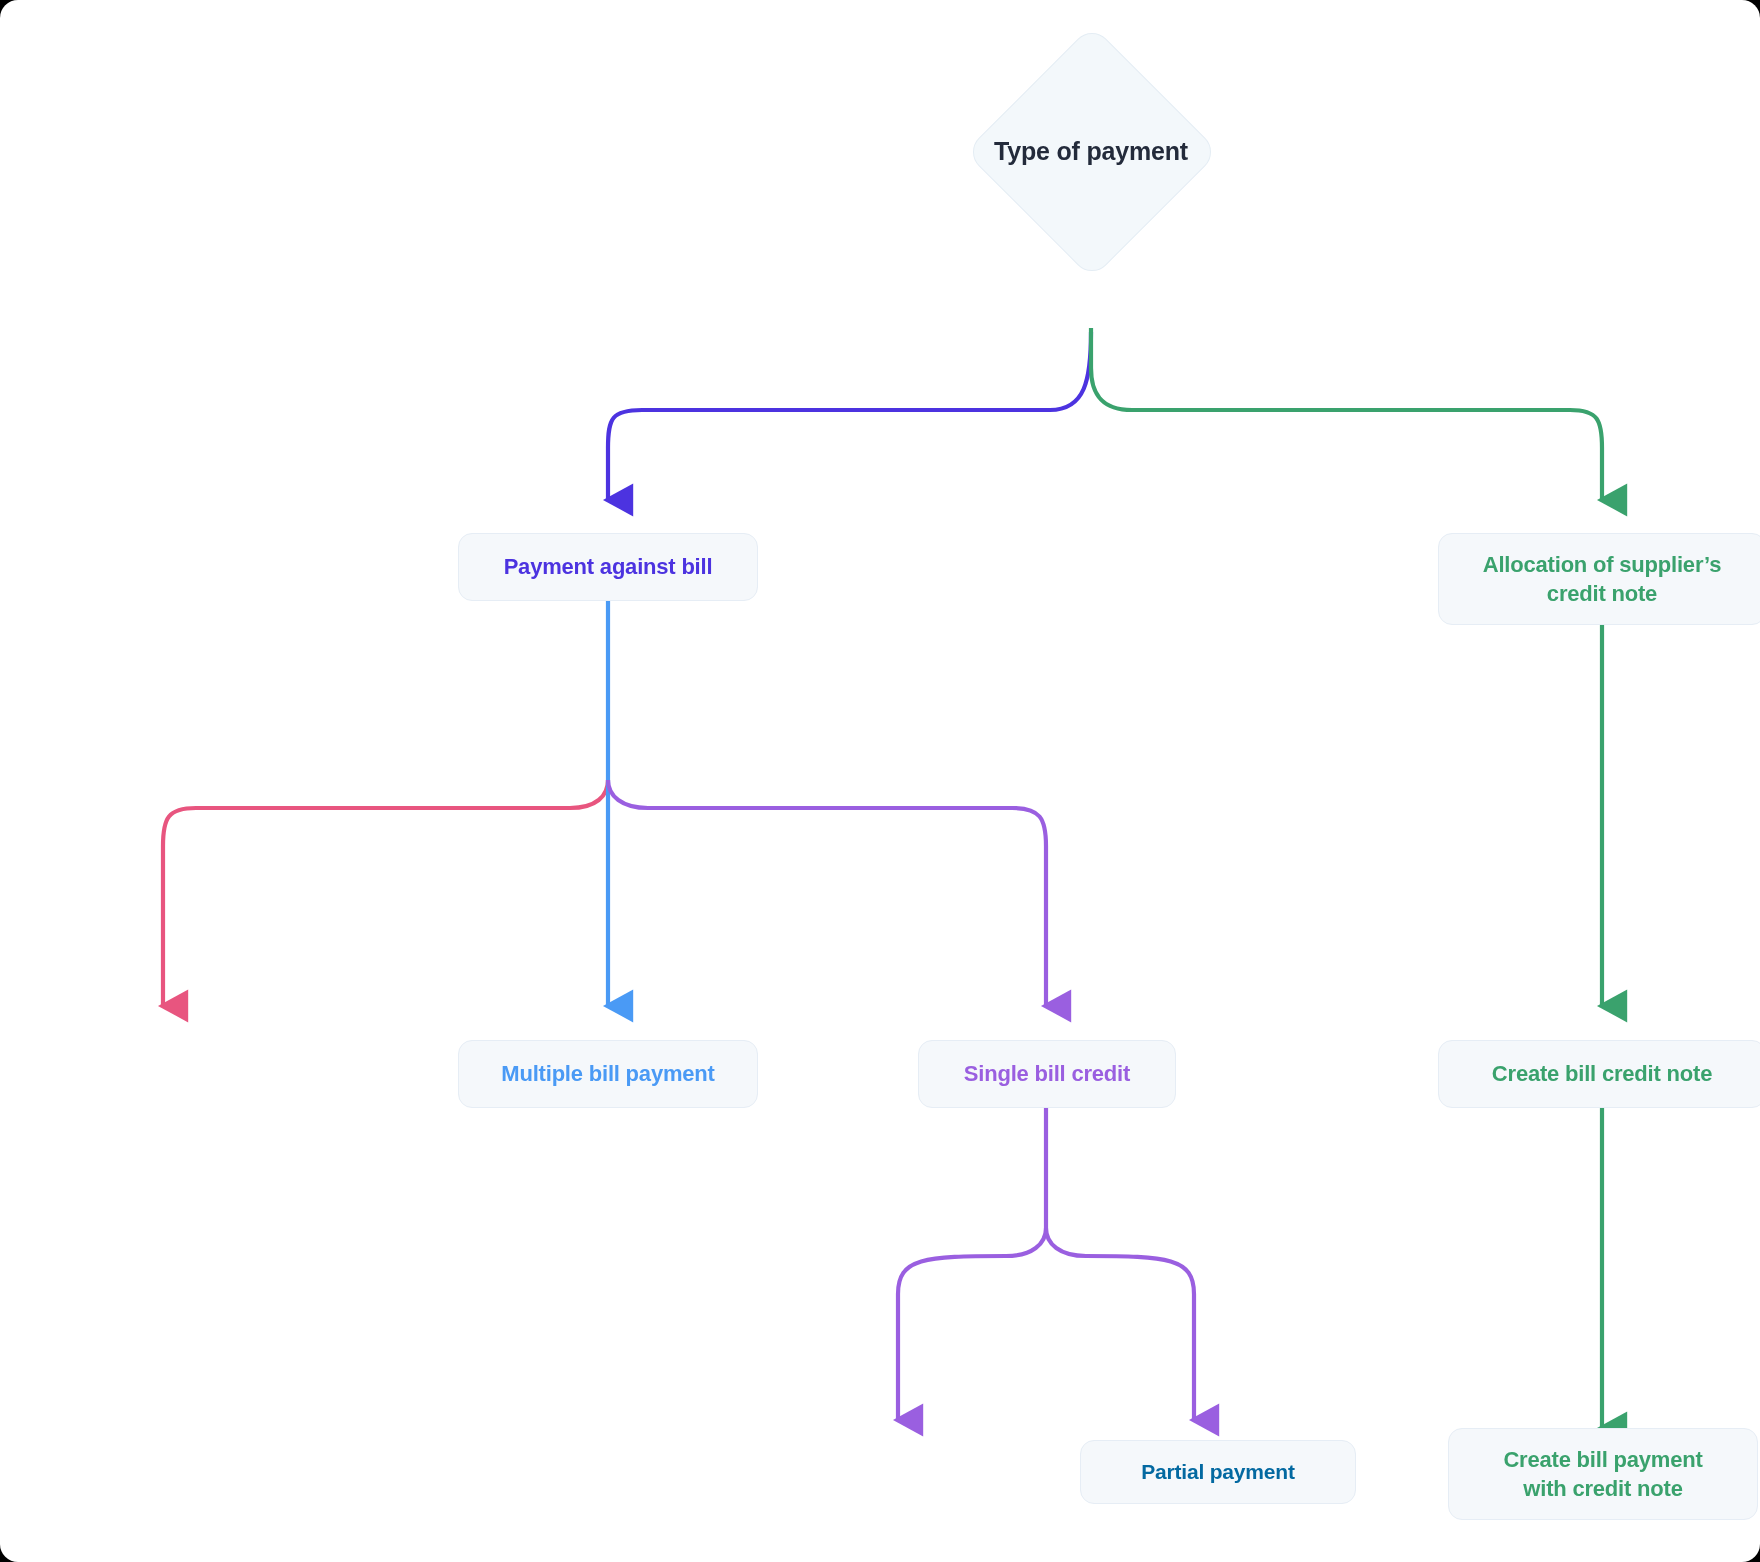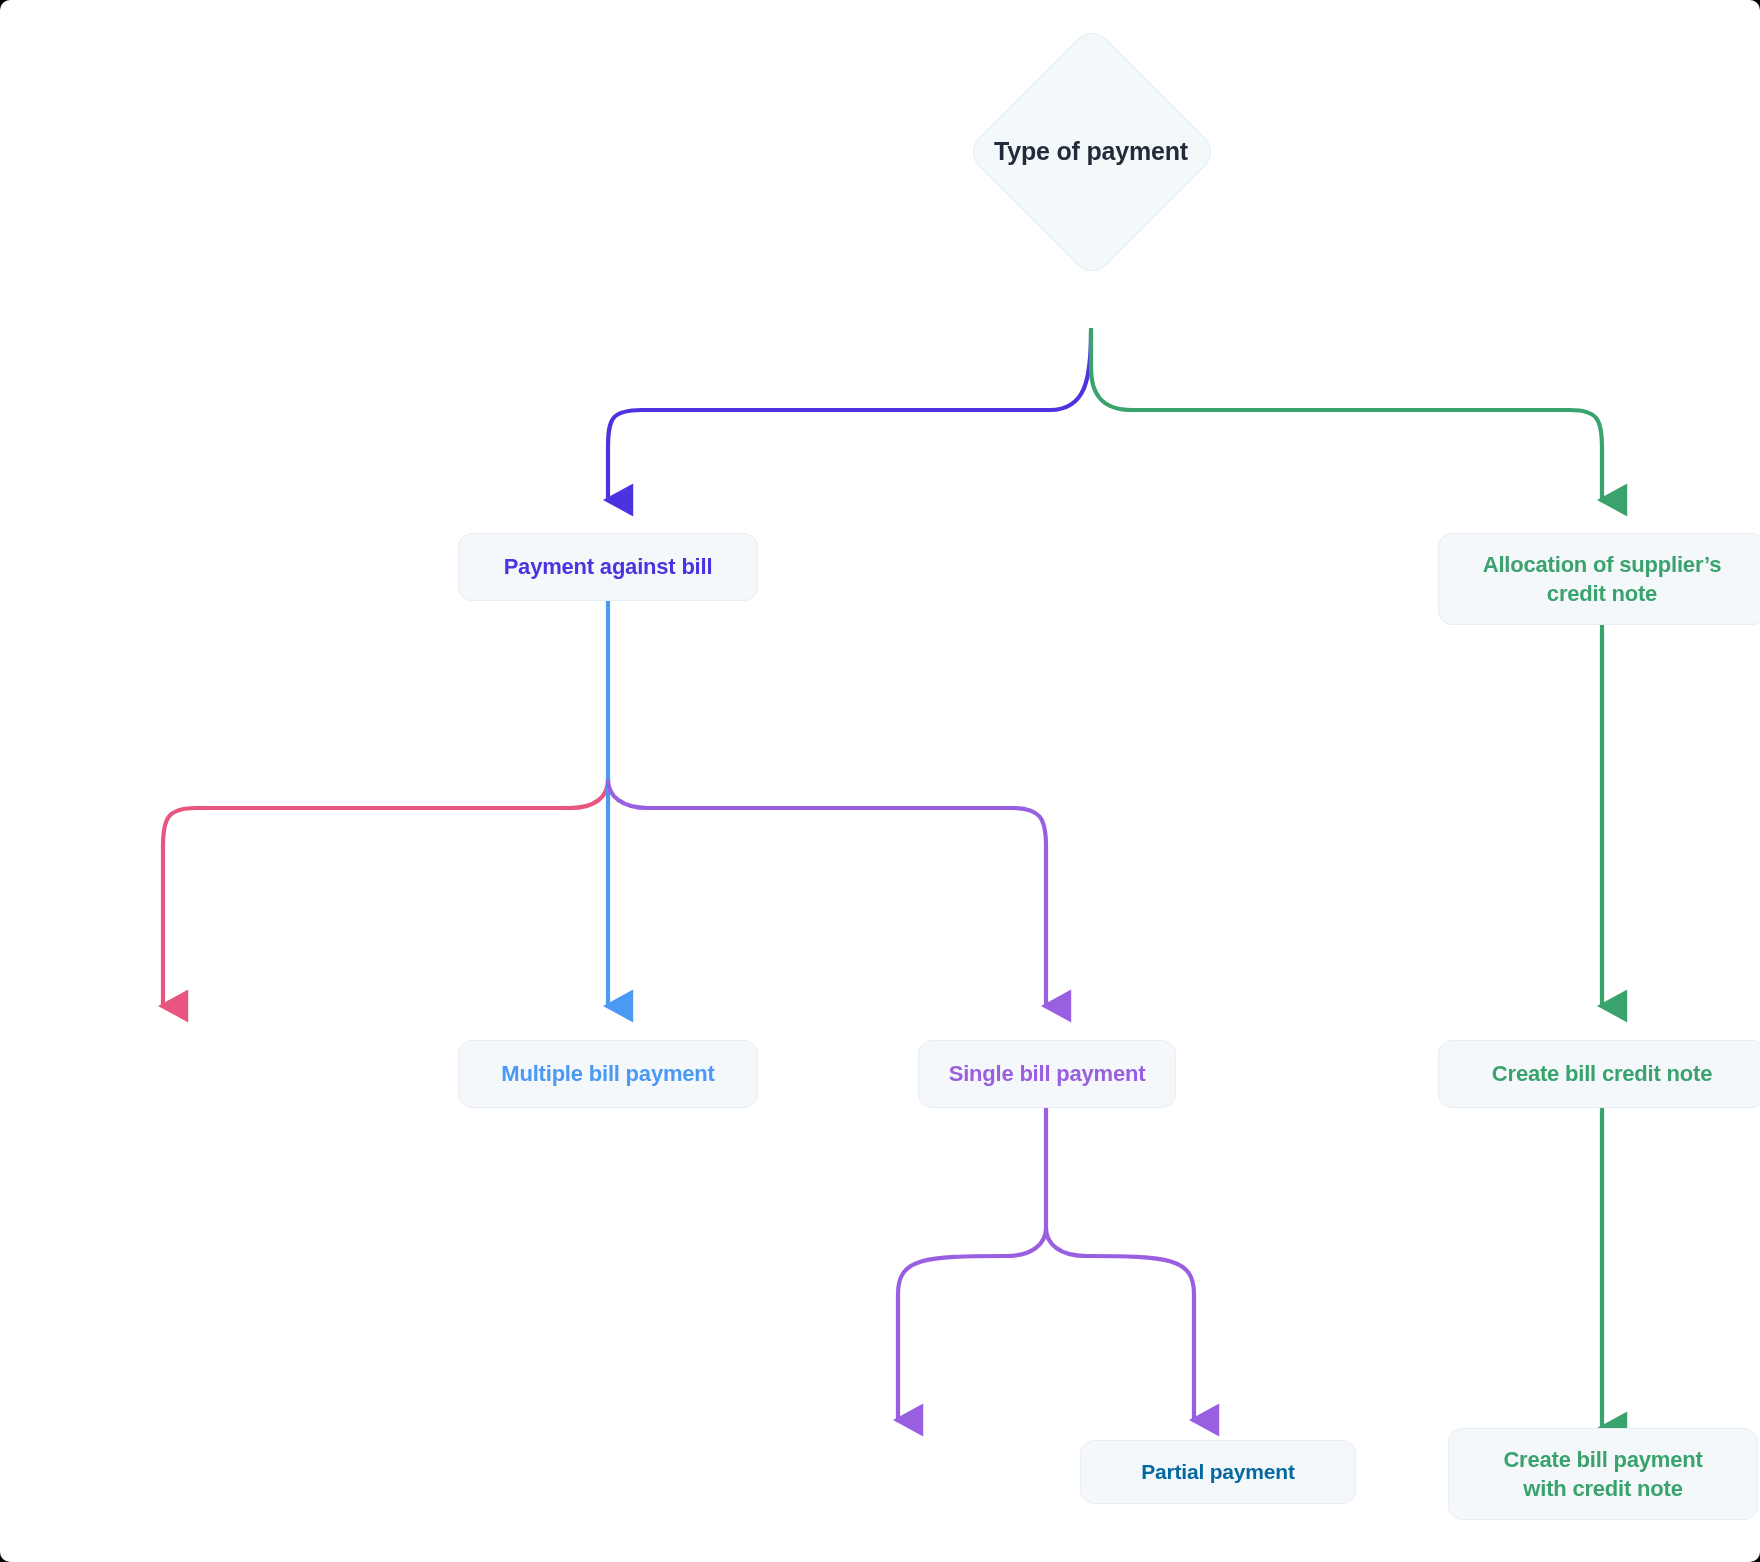--- a/index.html
+++ b/index.html
@@ -5,21 +5,21 @@
   html, body {
     margin: 0;
     padding: 0;
     background: #000000;
   }
   #page {
     position: relative;
     width: 1760px;
     height: 1562px;
     background: #ffffff;
-    border-radius: 10px;
+    border-radius: 18px;
     overflow: hidden;
     font-family: "Liberation Sans", sans-serif;
   }
   #diagram {
     position: absolute;
     inset: 0;
     width: 1760px;
     height: 1562px;
   }
   
@@ -151,21 +151,21 @@
     <span>Allocation of supplier’s</span>
     <span>credit note</span>
   </div>
 
 
   <div class="node" style="left:458px; top:1040px; width:300px; height:68px; font-size:22px; color:#4a9af5;">
     <span>Multiple bill payment</span>
   </div>
 
   <div class="node" style="left:918px; top:1040px; width:258px; height:68px; font-size:22px; color:#9a5fe0;">
-    <span>Single bill payment</span>
+    <span>Single bill credit</span>
   </div>
 
   <div class="node" style="left:1438px; top:1040px; width:328px; height:68px; font-size:22px; color:#3aa26d;">
     <span>Create bill credit note</span>
   </div>
 
 
   <div class="node" style="left:1080px; top:1440px; width:276px; height:64px; font-size:21px; color:#0369a1;">
     <span>Partial payment</span>
   </div>

